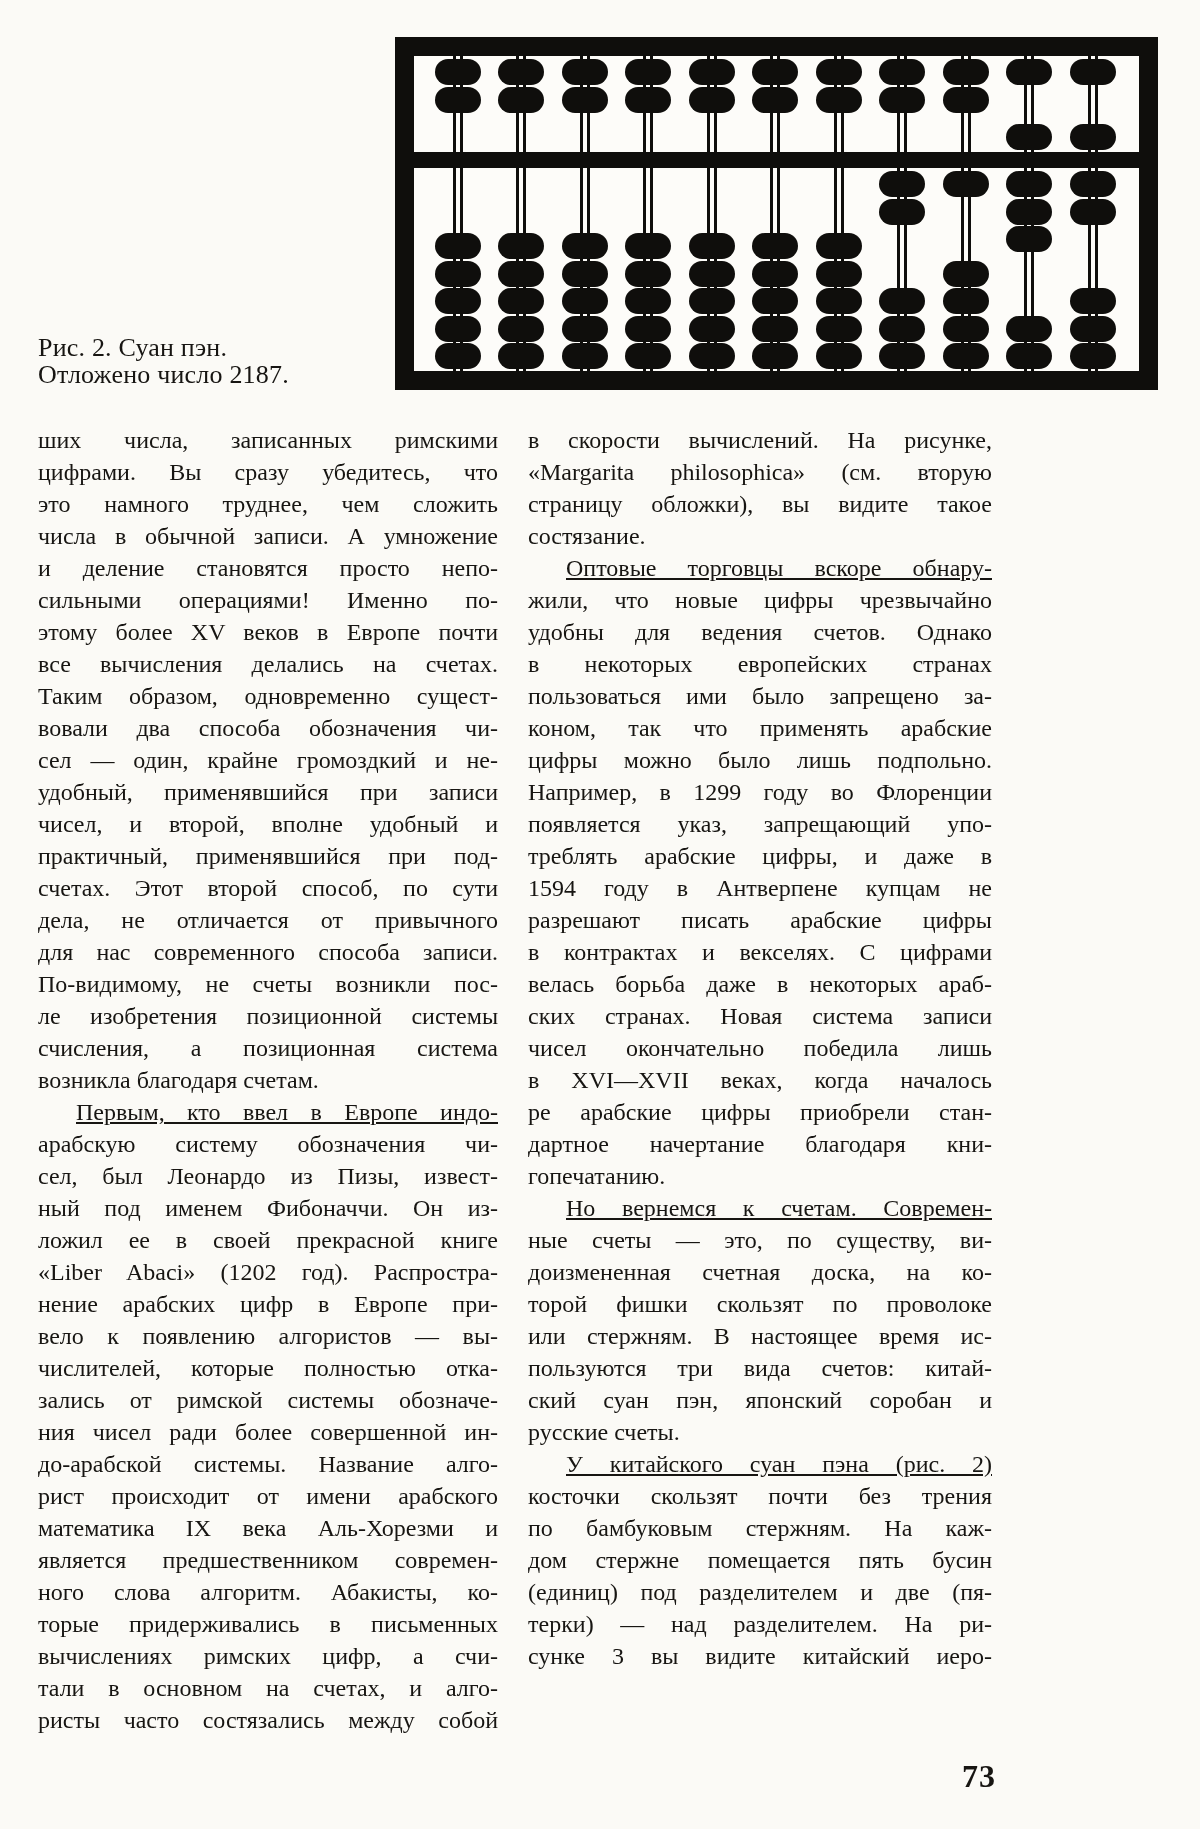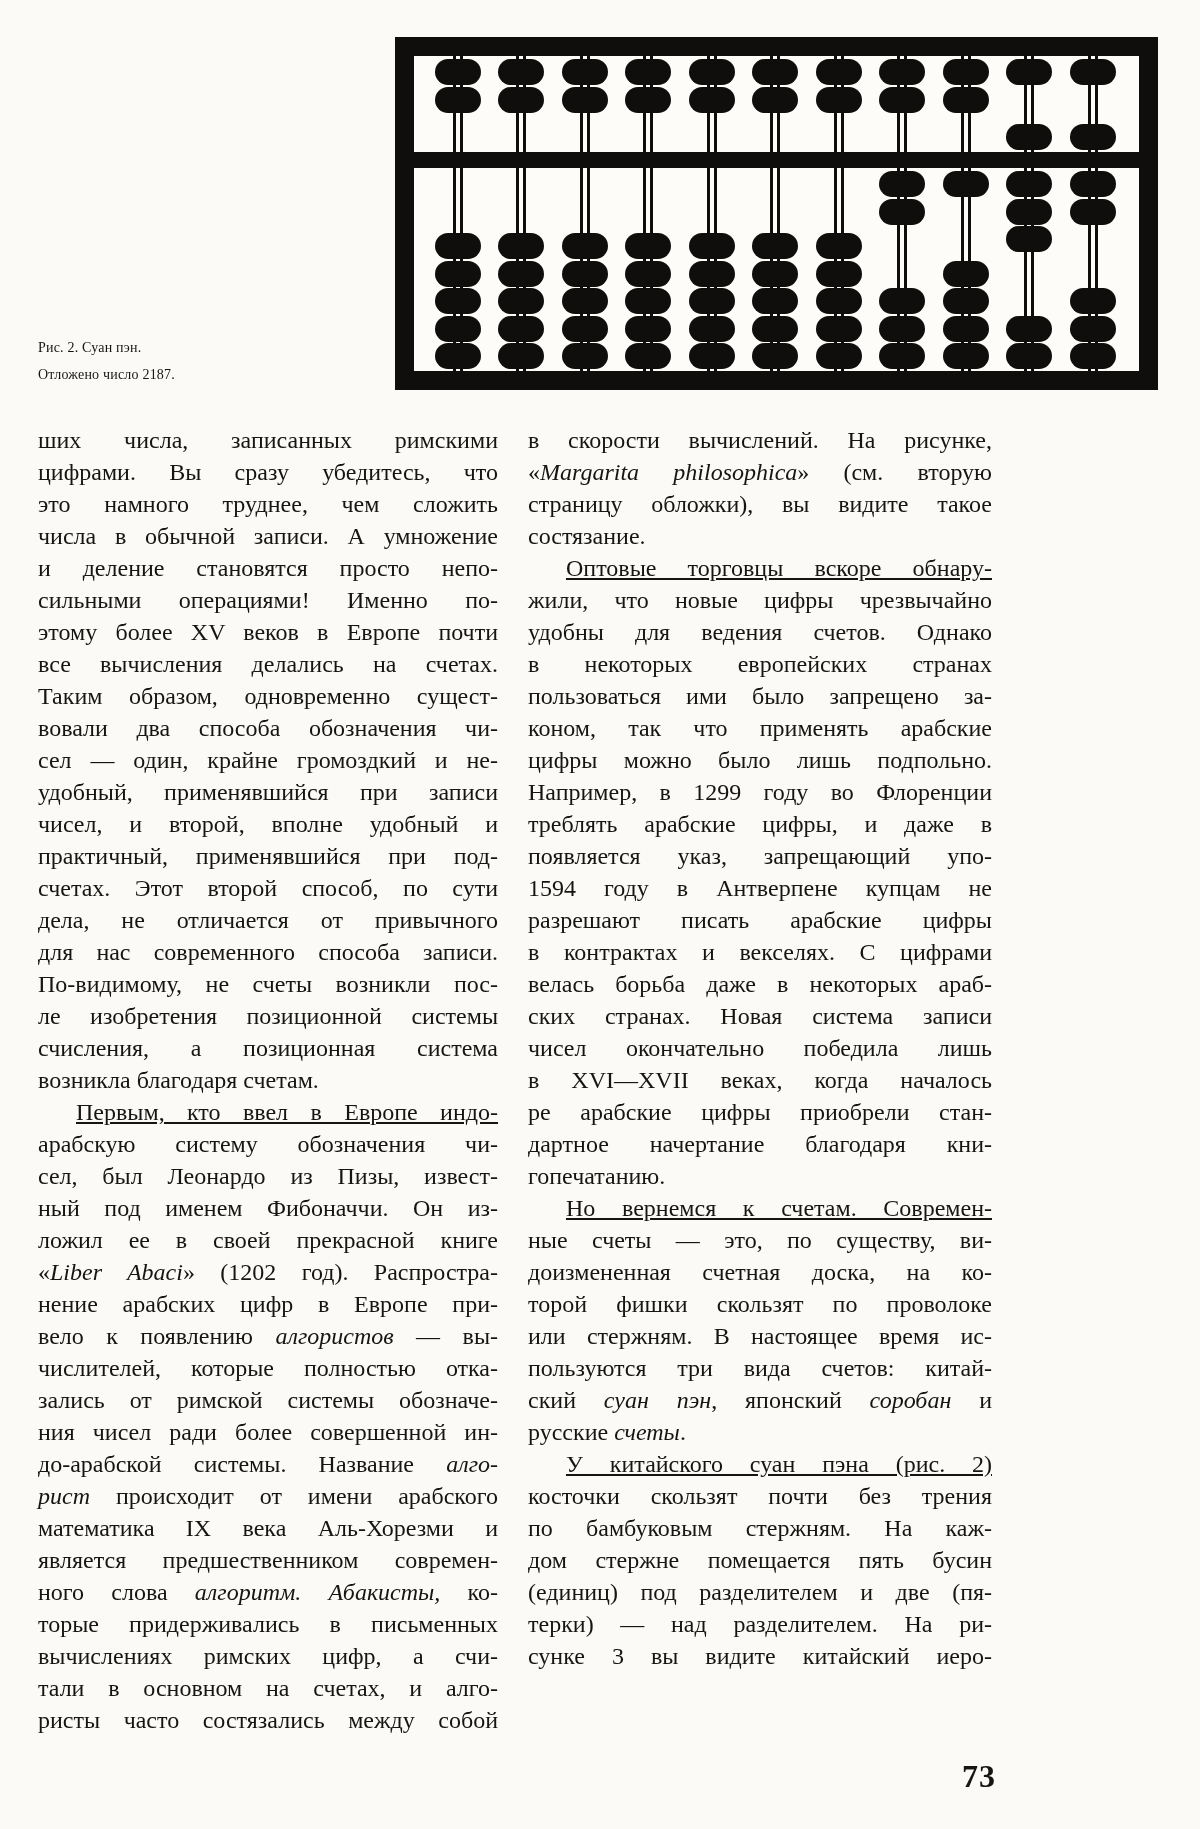--- a/index.html
+++ b/index.html
@@ -20,35 +20,35 @@
     position:absolute;top:0;height:315px;width:4px;
     border-left:3px solid #0f0e0c;border-right:3px solid #0f0e0c;
   }
   .bead{
     position:absolute;width:46px;height:26px;border-radius:13px;
     background:#0f0e0c;
   }
   
   .caption{
     position:absolute;left:38px;top:334px;width:330px;
-    font-size:14px;line-height:27px;letter-spacing:.2px;
+    font-size:26px;line-height:27px;letter-spacing:.2px;
   }
   
   .col{
     position:absolute;top:424px;font-size:24px;line-height:32px;
   }
   .col-left{left:38px;width:460px;}
   .col-right{left:528px;width:464px;}
   .tline{
     text-align:justify;text-align-last:justify;-moz-text-align-last:justify;
     height:32px;white-space:nowrap0;
   }
   .tline.tend{text-align-last:left;-moz-text-align-last:left;}
   .tline.tind{text-indent:38px;text-decoration:underline;}
-  .it{font-style:italic;}
+  .it{}
   
   .pagenum{
     position:absolute;right:204px;top:1758px;
     font-size:32px;font-weight:bold;letter-spacing:1px;
   }
 </style>
 </head>
 <body>
 
 <div class="abacus">
@@ -199,22 +199,22 @@
     <div class="tline"><span>страницу обложки), вы видите такое</span></div>
     <div class="tline tend"><span>состязание.</span></div>
     <div class="tline tind"><span>Оптовые торговцы вскоре обнару-</span></div>
     <div class="tline"><span>жили, что новые цифры чрезвычайно</span></div>
     <div class="tline"><span>удобны для ведения счетов. Однако</span></div>
     <div class="tline"><span>в некоторых европейских странах</span></div>
     <div class="tline"><span>пользоваться ими было запрещено за-</span></div>
     <div class="tline"><span>коном, так что применять арабские</span></div>
     <div class="tline"><span>цифры можно было лишь подпольно.</span></div>
     <div class="tline"><span>Например, в 1299 году во Флоренции</span></div>
+    <div class="tline"><span>появляется указ, запрещающий упо-</span></div>
     <div class="tline"><span>треблять арабские цифры, и даже в</span></div>
-    <div class="tline"><span>появляется указ, запрещающий упо-</span></div>
     <div class="tline"><span>1594 году в Антверпене купцам не</span></div>
     <div class="tline"><span>разрешают писать арабские цифры</span></div>
     <div class="tline"><span>в контрактах и векселях. С цифрами</span></div>
     <div class="tline"><span>велась борьба даже в некоторых араб-</span></div>
     <div class="tline"><span>ских странах. Новая система записи</span></div>
     <div class="tline"><span>чисел окончательно победила лишь</span></div>
     <div class="tline"><span>в XVI—XVII веках, когда началось</span></div>
     <div class="tline"><span>ре арабские цифры приобрели стан-</span></div>
     <div class="tline"><span>дартное начертание благодаря кни-</span></div>
     <div class="tline tend"><span>гопечатанию.</span></div>

